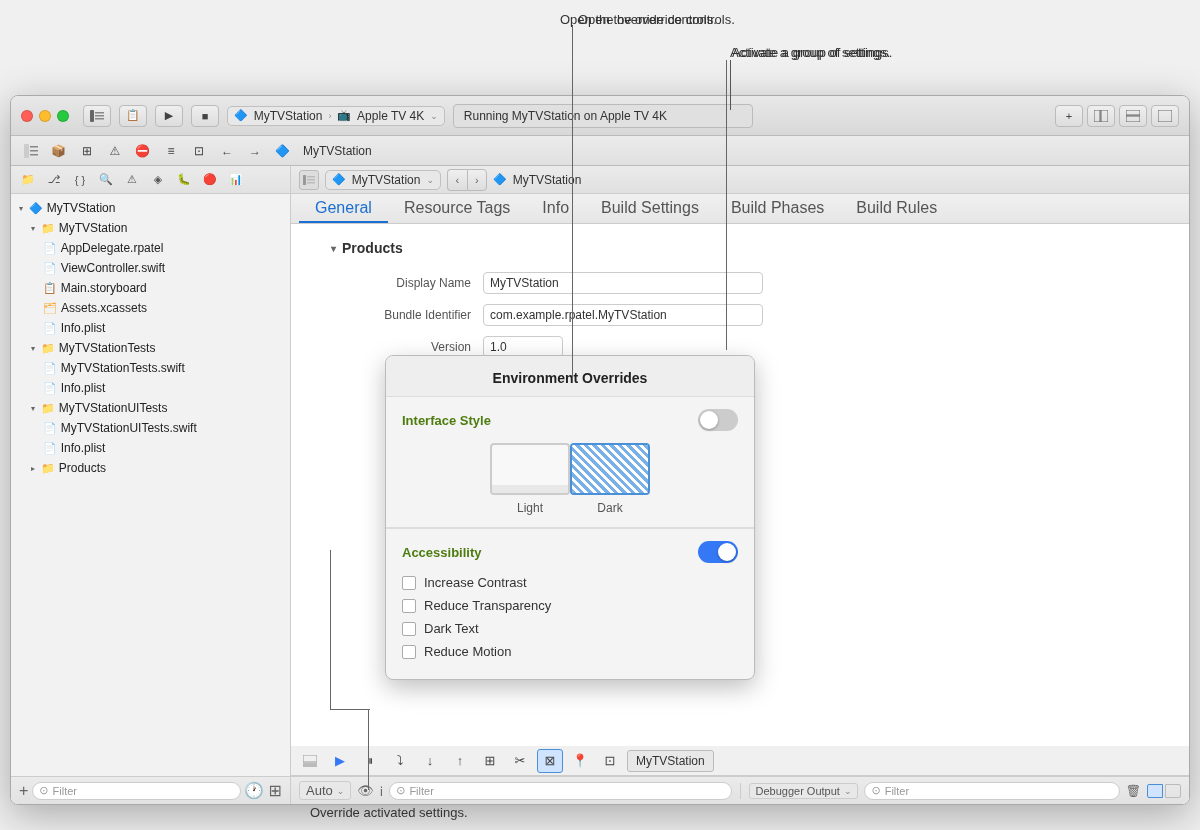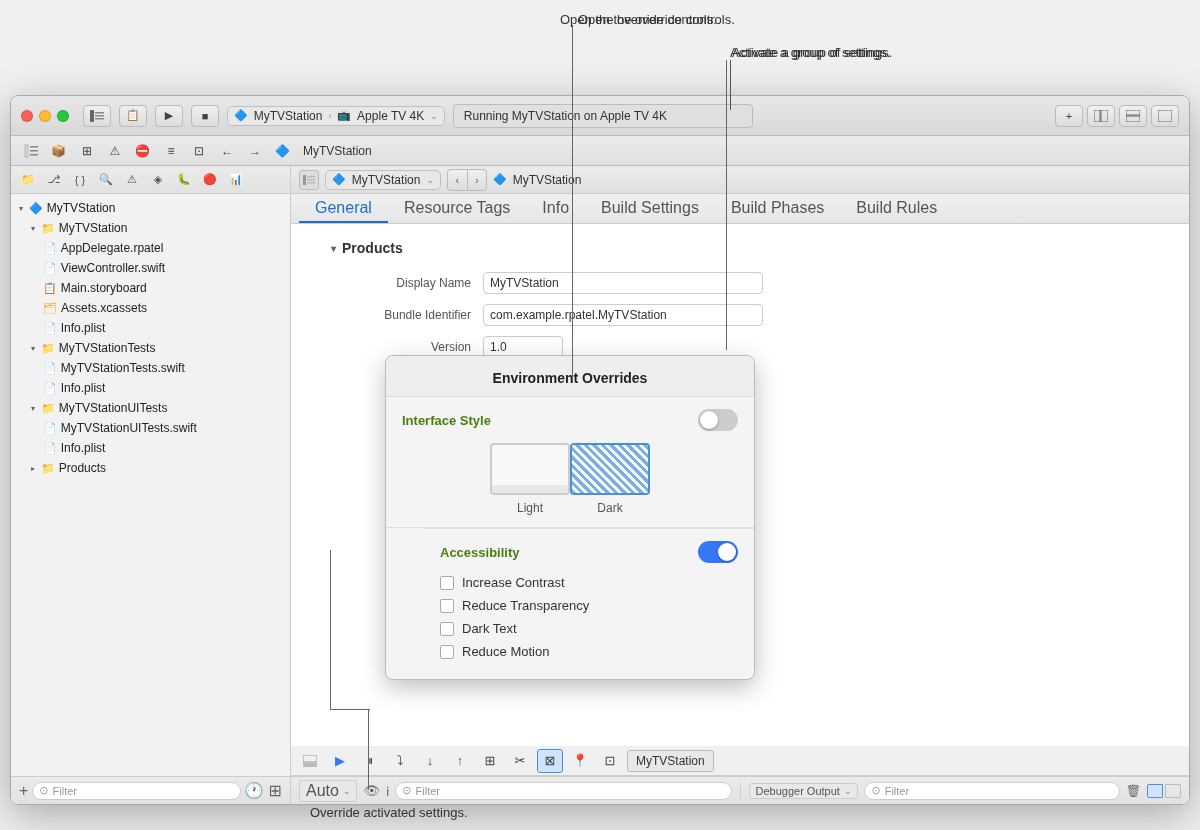--- a/index.html
+++ b/index.html
@@ -476,21 +476,20 @@
     .style-label {
       font-size: 12px;
       color: #555;
     }
 
     .panel-divider { height: 1px; background: #ddd; margin: 0 0 0 0; }
 
     .accessibility-section {
       padding: 12px 16px;
       border-top: 1px solid #ddd;
-      margin-left: 38px;
     }
     .checkbox-row {
       display: flex;
       align-items: center;
       gap: 8px;
       margin-bottom: 8px;
     }
     .checkbox-box {
       width: 14px;
       height: 14px;
@@ -807,21 +806,21 @@
         <div class="dc-btn">✂</div>
         <div class="dc-btn dc-active">⊠</div>
         <div class="dc-btn">📍</div>
         <div class="dc-btn">⊡</div>
         <div class="dc-scheme-label">MyTVStation</div>
       </div>
 
       <div class="debug-bar">
         <div class="debug-segment">
           <div style="display:flex;align-items:center;gap:4px;background:#e8e8e8;border:1px solid #ccc;border-radius:3px;padding:1px 6px;cursor:pointer;">
-            <span style="font-size:16px;">Auto</span>
+            <span style="font-size:13px;">Auto</span>
             <span style="font-size:9px;color:#888;">⌄</span>
           </div>
           <span style="font-size:13px;color:#666;">👁</span>
           <span style="font-size:13px;color:#666;">ℹ</span>
           <div class="debug-filter">
             <span>⊙</span>
             <span>Filter</span>
           </div>
         </div>
         <div class="debug-sep"></div>

